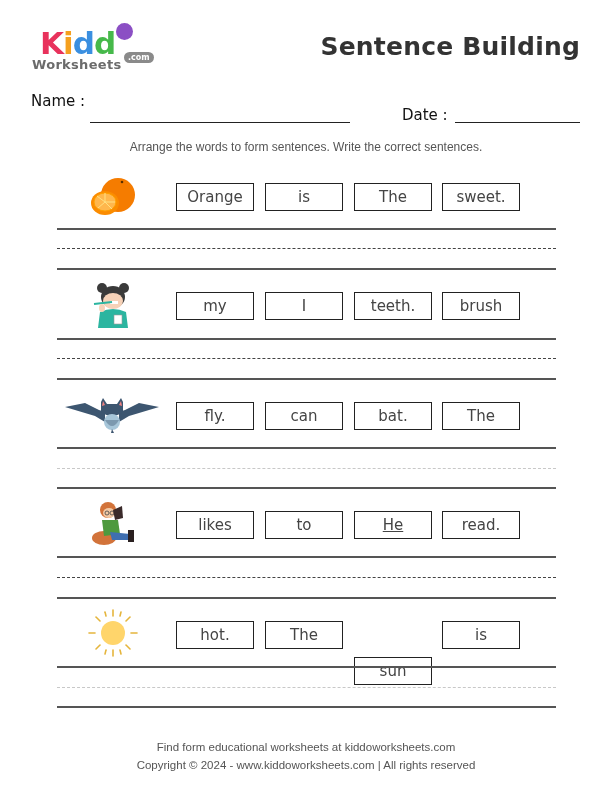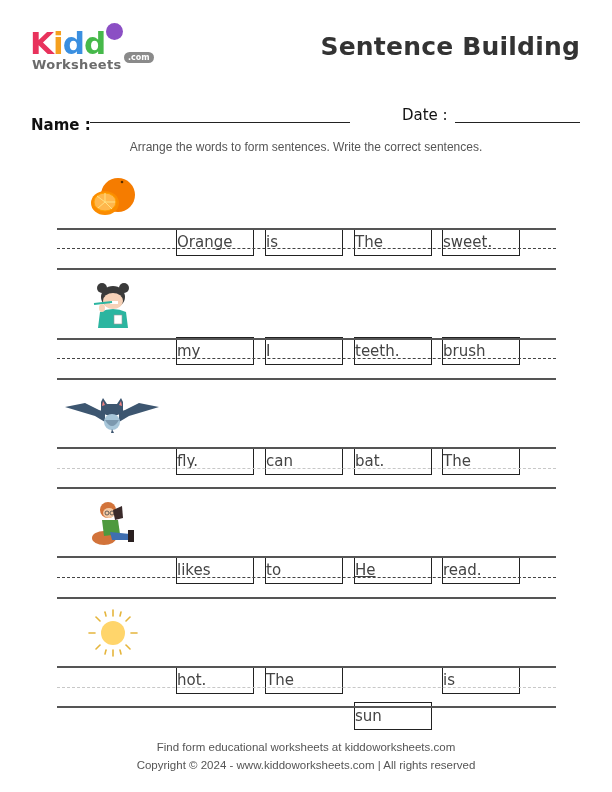--- a/index.html
+++ b/index.html
@@ -1,27 +1,27 @@
 <!DOCTYPE html>
 <html><head>
 <meta charset="utf-8">
 <style>
   html, body { margin:0; padding:0; background:#ffffff; }
   body { width:612px; height:792px; position:relative; overflow:hidden; font-family:"DejaVu Sans", sans-serif; color:#333; }
   .abs { position:absolute; }
-  .logo-kiddo { left:30px; top:26px; font-family:"DejaVu Sans", sans-serif; font-weight:bold; font-size:31px; letter-spacing:-1px; line-height:34px; }
+  .logo-kiddo { left:40px; top:26px; font-family:"DejaVu Sans", sans-serif; font-weight:bold; font-size:31px; letter-spacing:-1px; line-height:34px; }
   .logo-kiddo span { display:inline-block; }
   .logo-ws { left:32px; top:57px; font-family:"DejaVu Sans", sans-serif; font-weight:bold; font-size:13px; color:#6b6b6b; letter-spacing:0.3px; }
   .logo-com { left:124px; top:52px; background:#8a8a8a; color:#fff; font-size:8px; font-weight:bold; padding:1px 4px; border-radius:7px; font-family:"DejaVu Sans", sans-serif; }
   .smiley { display:inline-block; width:17px; height:17px; border-radius:50%; background:#8b4fc4; position:relative; top:-3px; margin-left:1px; }
   .title { right:32px; top:32px; font-family:"DejaVu Sans", sans-serif; font-weight:bold; font-size:25px; color:#333; letter-spacing:0.2px; }
   .label { font-family:"DejaVu Sans", sans-serif; font-size:15px; color:#111; }
   .fill-line { border-bottom:1.3px solid #222; height:0; }
   .instr { left:0; width:612px; top:140px; text-align:center; font-family:"Liberation Sans", sans-serif; font-size:12px; color:#555; }
-  .word-box { position:absolute; width:78px; height:28px; border:1.3px solid #222; box-sizing:border-box; text-align:left; font-family:"DejaVu Sans", sans-serif; font-size:15px; line-height:26px; color:#444;margin-top:45px; }
+  .word-box { position:absolute; width:78px; height:28px; border:1.3px solid #222; box-sizing:border-box; text-align:center; font-family:"DejaVu Sans", sans-serif; font-size:15px; line-height:26px; color:#444; }
   .solid-line { position:absolute; left:57px; width:499px; height:0; border-top:2px solid #555; }
   .dash-line { position:absolute; left:57px; width:499px; height:0; border-top:1.2px dashed #444; }
   .dash-line.light { border-top-color:#c8c8c8; }
   .footer { left:0; width:612px; text-align:center; font-family:"Liberation Sans", sans-serif; font-size:11.5px; color:#555; }
   .pic { position:absolute; }
 </style>
 </head>
 <body>
 
 <div class="abs logo-kiddo">
@@ -31,21 +31,21 @@
         <circle cx="11" cy="7" r="1.2" fill="#fff"></circle>
         <path d="M5 10.5 Q8.5 13.5 12 10.5" stroke="#fff" stroke-width="1.4" fill="none"></path>
       </svg>
   </span>
 </div>
 <div class="abs logo-ws">Worksheets</div>
 <div class="abs logo-com">.com</div>
 
 <div class="abs title">Sentence Building</div>
 
-<div class="abs label" style="left:31px; top:116px;font-weight:bold;">Name :</div>
+<div class="abs label" style="left:31px; top:92px;">Name :</div>
 <div class="abs fill-line" style="left:90px; top:122px; width:260px;"></div>
 <div class="abs label" style="left:402px; top:106px;">Date :</div>
 <div class="abs fill-line" style="left:455px; top:122px; width:125px;"></div>
 
 <div class="abs instr">Arrange the words to form sentences. Write the correct sentences.</div>
 
 <div>
   <svg class="pic" style="left:89px; top:176px;" width="48" height="42" viewBox="0 0 48 42">
     <circle cx="29" cy="19" r="17" fill="#f57c00"></circle>
     <circle cx="33" cy="6" r="1.3" fill="#5a3000"></circle>

